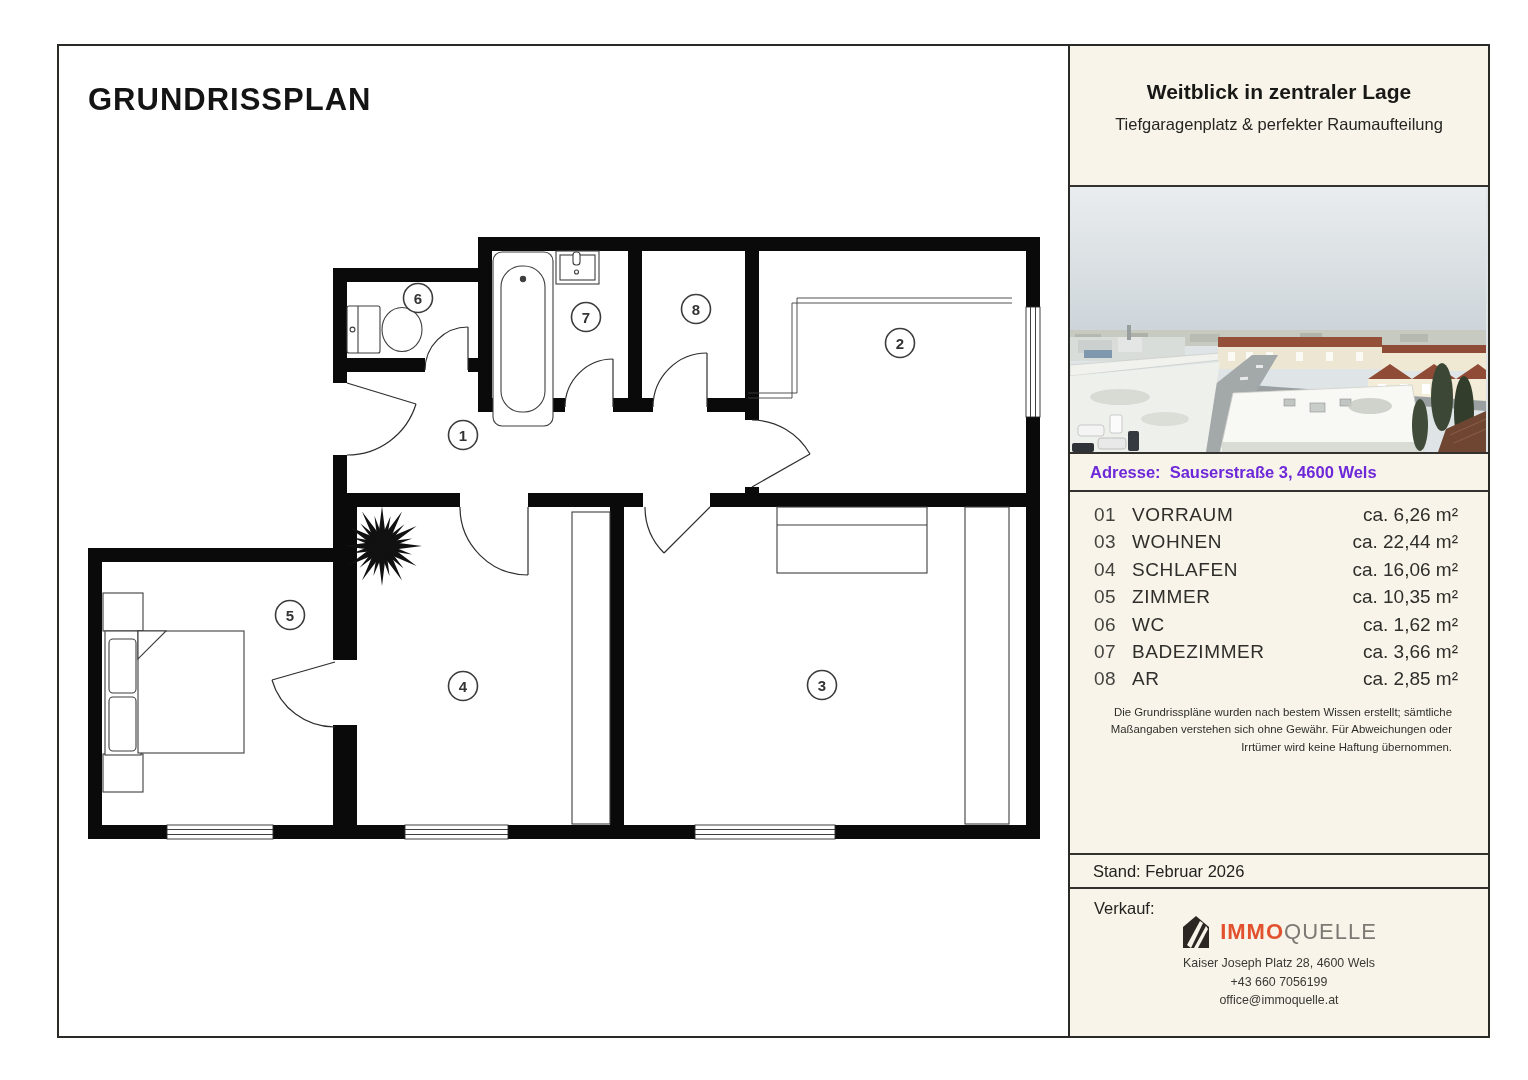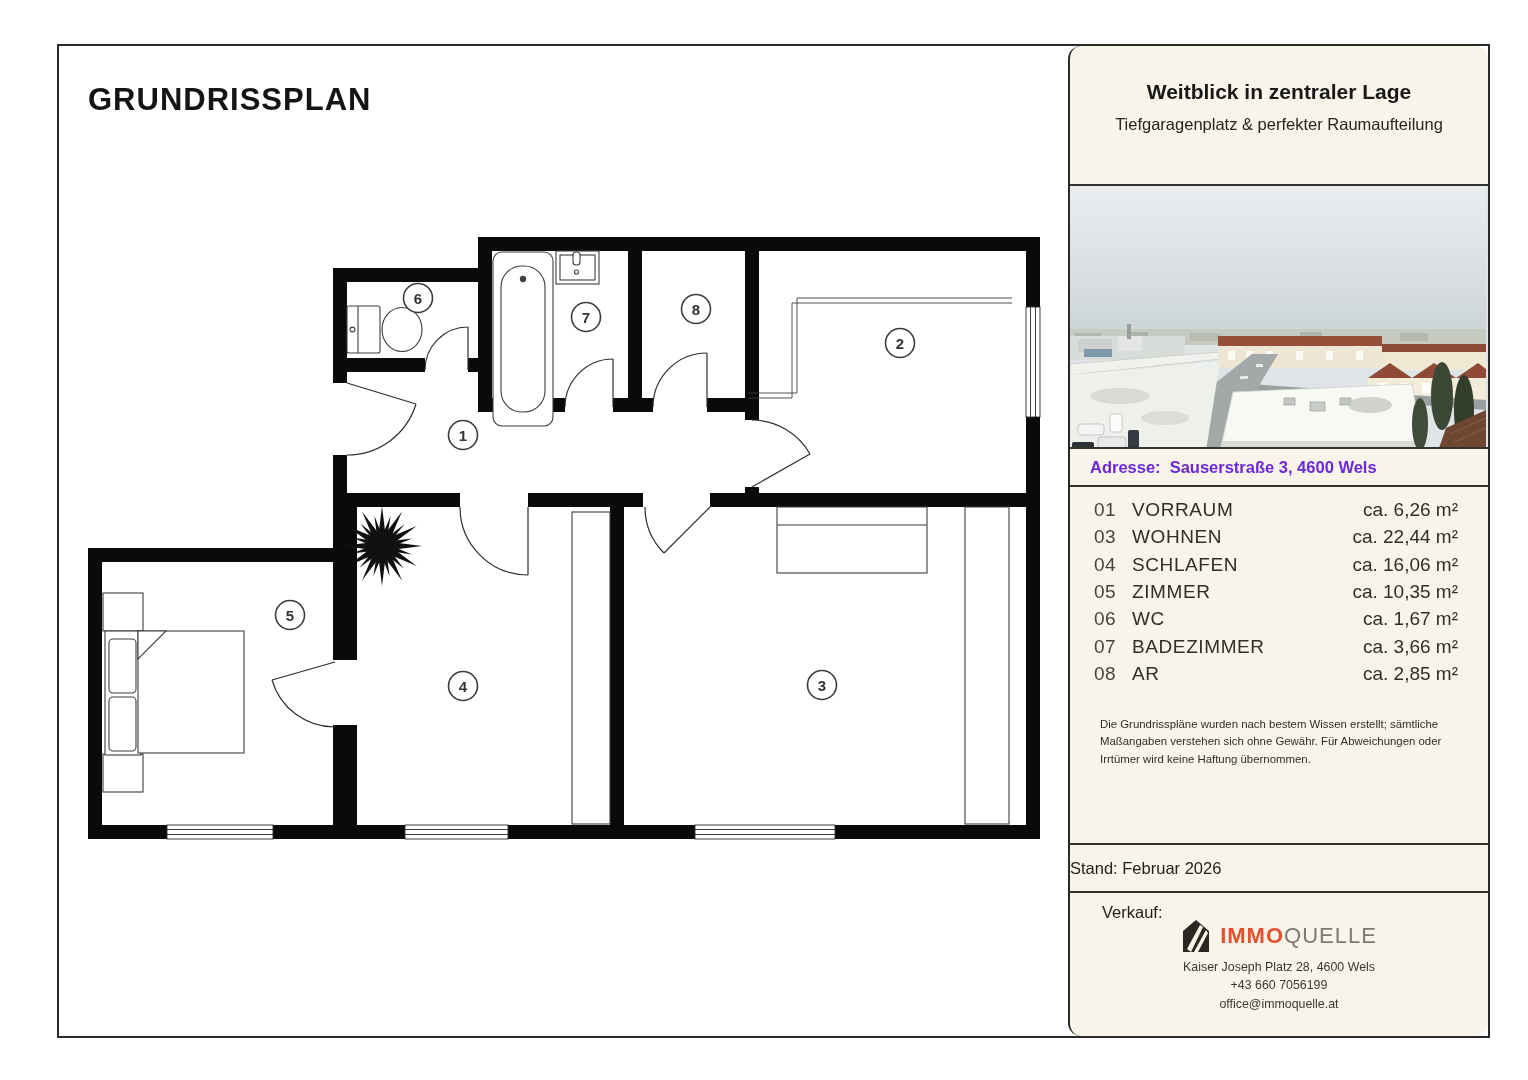--- a/index.html
+++ b/index.html
@@ -1,41 +1,41 @@
 <!DOCTYPE html>
 <html><head>
 <meta charset="utf-8">
 <style>
   html,body{margin:0;padding:0;background:#ffffff;}
   body{width:1528px;height:1080px;position:relative;font-family:"Liberation Sans",sans-serif;color:#2b2a27;}
   .frame{position:absolute;left:57px;top:44px;width:1433px;height:994px;border:2px solid #2a2a26;display:flex;box-sizing:border-box;background:#fff;}
   .plan-panel{position:relative;flex:1;background:#fff;overflow:hidden;}
   .plan-title{position:absolute;left:29px;top:36px;font-size:31px;font-weight:bold;letter-spacing:1px;color:#141414;}
   .plan-svg{position:absolute;left:26px;top:184px;}
-  .info-panel{width:420px;border-left:2px solid #2a2a26;background:#f8f4e9;box-sizing:border-box;display:flex;flex-direction:column;border-radius:13px;}
+  .info-panel{width:420px;border-left:2px solid #2a2a26;background:#f8f4e9;box-sizing:border-box;display:flex;flex-direction:column;}
   .sect{border-bottom:2px solid #33322e;box-sizing:border-box;}
   .sect:last-child{border-bottom:none;}
   .hdr{height:141px;text-align:center;padding-top:34px;}
   .hdr-title{font-size:21px;font-weight:bold;color:#181816;}
   .hdr-sub{margin-top:9px;font-size:16.5px;line-height:1.42;color:#262522;padding:0 18px;}
   .photo{height:267px;padding:0;overflow:hidden;background:#dfe4e7;}
   .photo svg{display:block;}
   .addr{height:38px;display:flex;align-items:center;padding-left:20px;font-size:16.5px;font-weight:bold;color:#6d28d9;gap:9px;}
   .listbox{height:363px;padding:12px 30px 0 24px;}
   .room-row{display:flex;align-items:baseline;height:27.4px;font-size:19px;color:#2f2e2b;}
   .room-no{width:38px;letter-spacing:0.5px;color:#44433f;}
   .room-name{flex:1;letter-spacing:0.6px;}
   .room-area{text-align:right;}
   .total-row{margin-top:10px;border-top:1.6px solid #2f2e2b;padding-top:9px;display:flex;align-items:baseline;}
   .total-label{font-size:18.5px;font-weight:bold;}
   .total-value{margin-left:auto;font-size:19.5px;font-weight:bold;}
-  .disclaimer{margin-top:25px;font-size:11.4px;line-height:1.55;text-align:left;color:#2e2d2a;padding:0 6px;}
-  .stand{height:48px;display:flex;align-items:center;font-size:16.5px;color:#232220;}
+  .disclaimer{margin-top:8px;font-size:11.4px;line-height:1.55;text-align:right;color:#2e2d2a;padding:0 6px;}
+  .stand{height:34px;display:flex;align-items:center;padding-left:23px;font-size:16.5px;color:#232220;}
   .sale{height:145px;position:relative;}
-  .sale-label{position:absolute;left:32px;top:10px;font-size:16.5px;color:#232220;}
+  .sale-label{position:absolute;left:24px;top:10px;font-size:16.5px;color:#232220;}
   .logo-row{display:flex;justify-content:center;align-items:center;gap:9px;margin-top:26px;}
   .logo-text{font-size:22px;letter-spacing:1px;white-space:nowrap;}
   .logo-immo{color:#e2512e;font-weight:bold;position:relative;}
   .logo-quelle{color:#7d7975;font-weight:normal;}
   .contact{margin-top:5px;text-align:center;font-size:12.4px;line-height:1.5;color:#3a3834;}
   svg text.marker-num{font-family:"Liberation Sans",sans-serif;font-size:15px;font-weight:bold;fill:#333;}
 </style>
 </head>
 <body>
 
@@ -308,21 +308,21 @@
           <span class="room-area">ca. 16,06 m²</span>
         </div>
       <div class="room-row">
           <span class="room-no">05</span>
           <span class="room-name">ZIMMER</span>
           <span class="room-area">ca. 10,35 m²</span>
         </div>
       <div class="room-row">
           <span class="room-no">06</span>
           <span class="room-name">WC</span>
-          <span class="room-area">ca. 1,67 m²</span>
+          <span class="room-area">ca. 1,62 m²</span>
         </div>
       <div class="room-row">
           <span class="room-no">07</span>
           <span class="room-name">BADEZIMMER</span>
           <span class="room-area">ca. 3,66 m²</span>
         </div>
       <div class="room-row">
           <span class="room-no">08</span>
           <span class="room-name">AR</span>
           <span class="room-area">ca. 2,85 m²</span>

